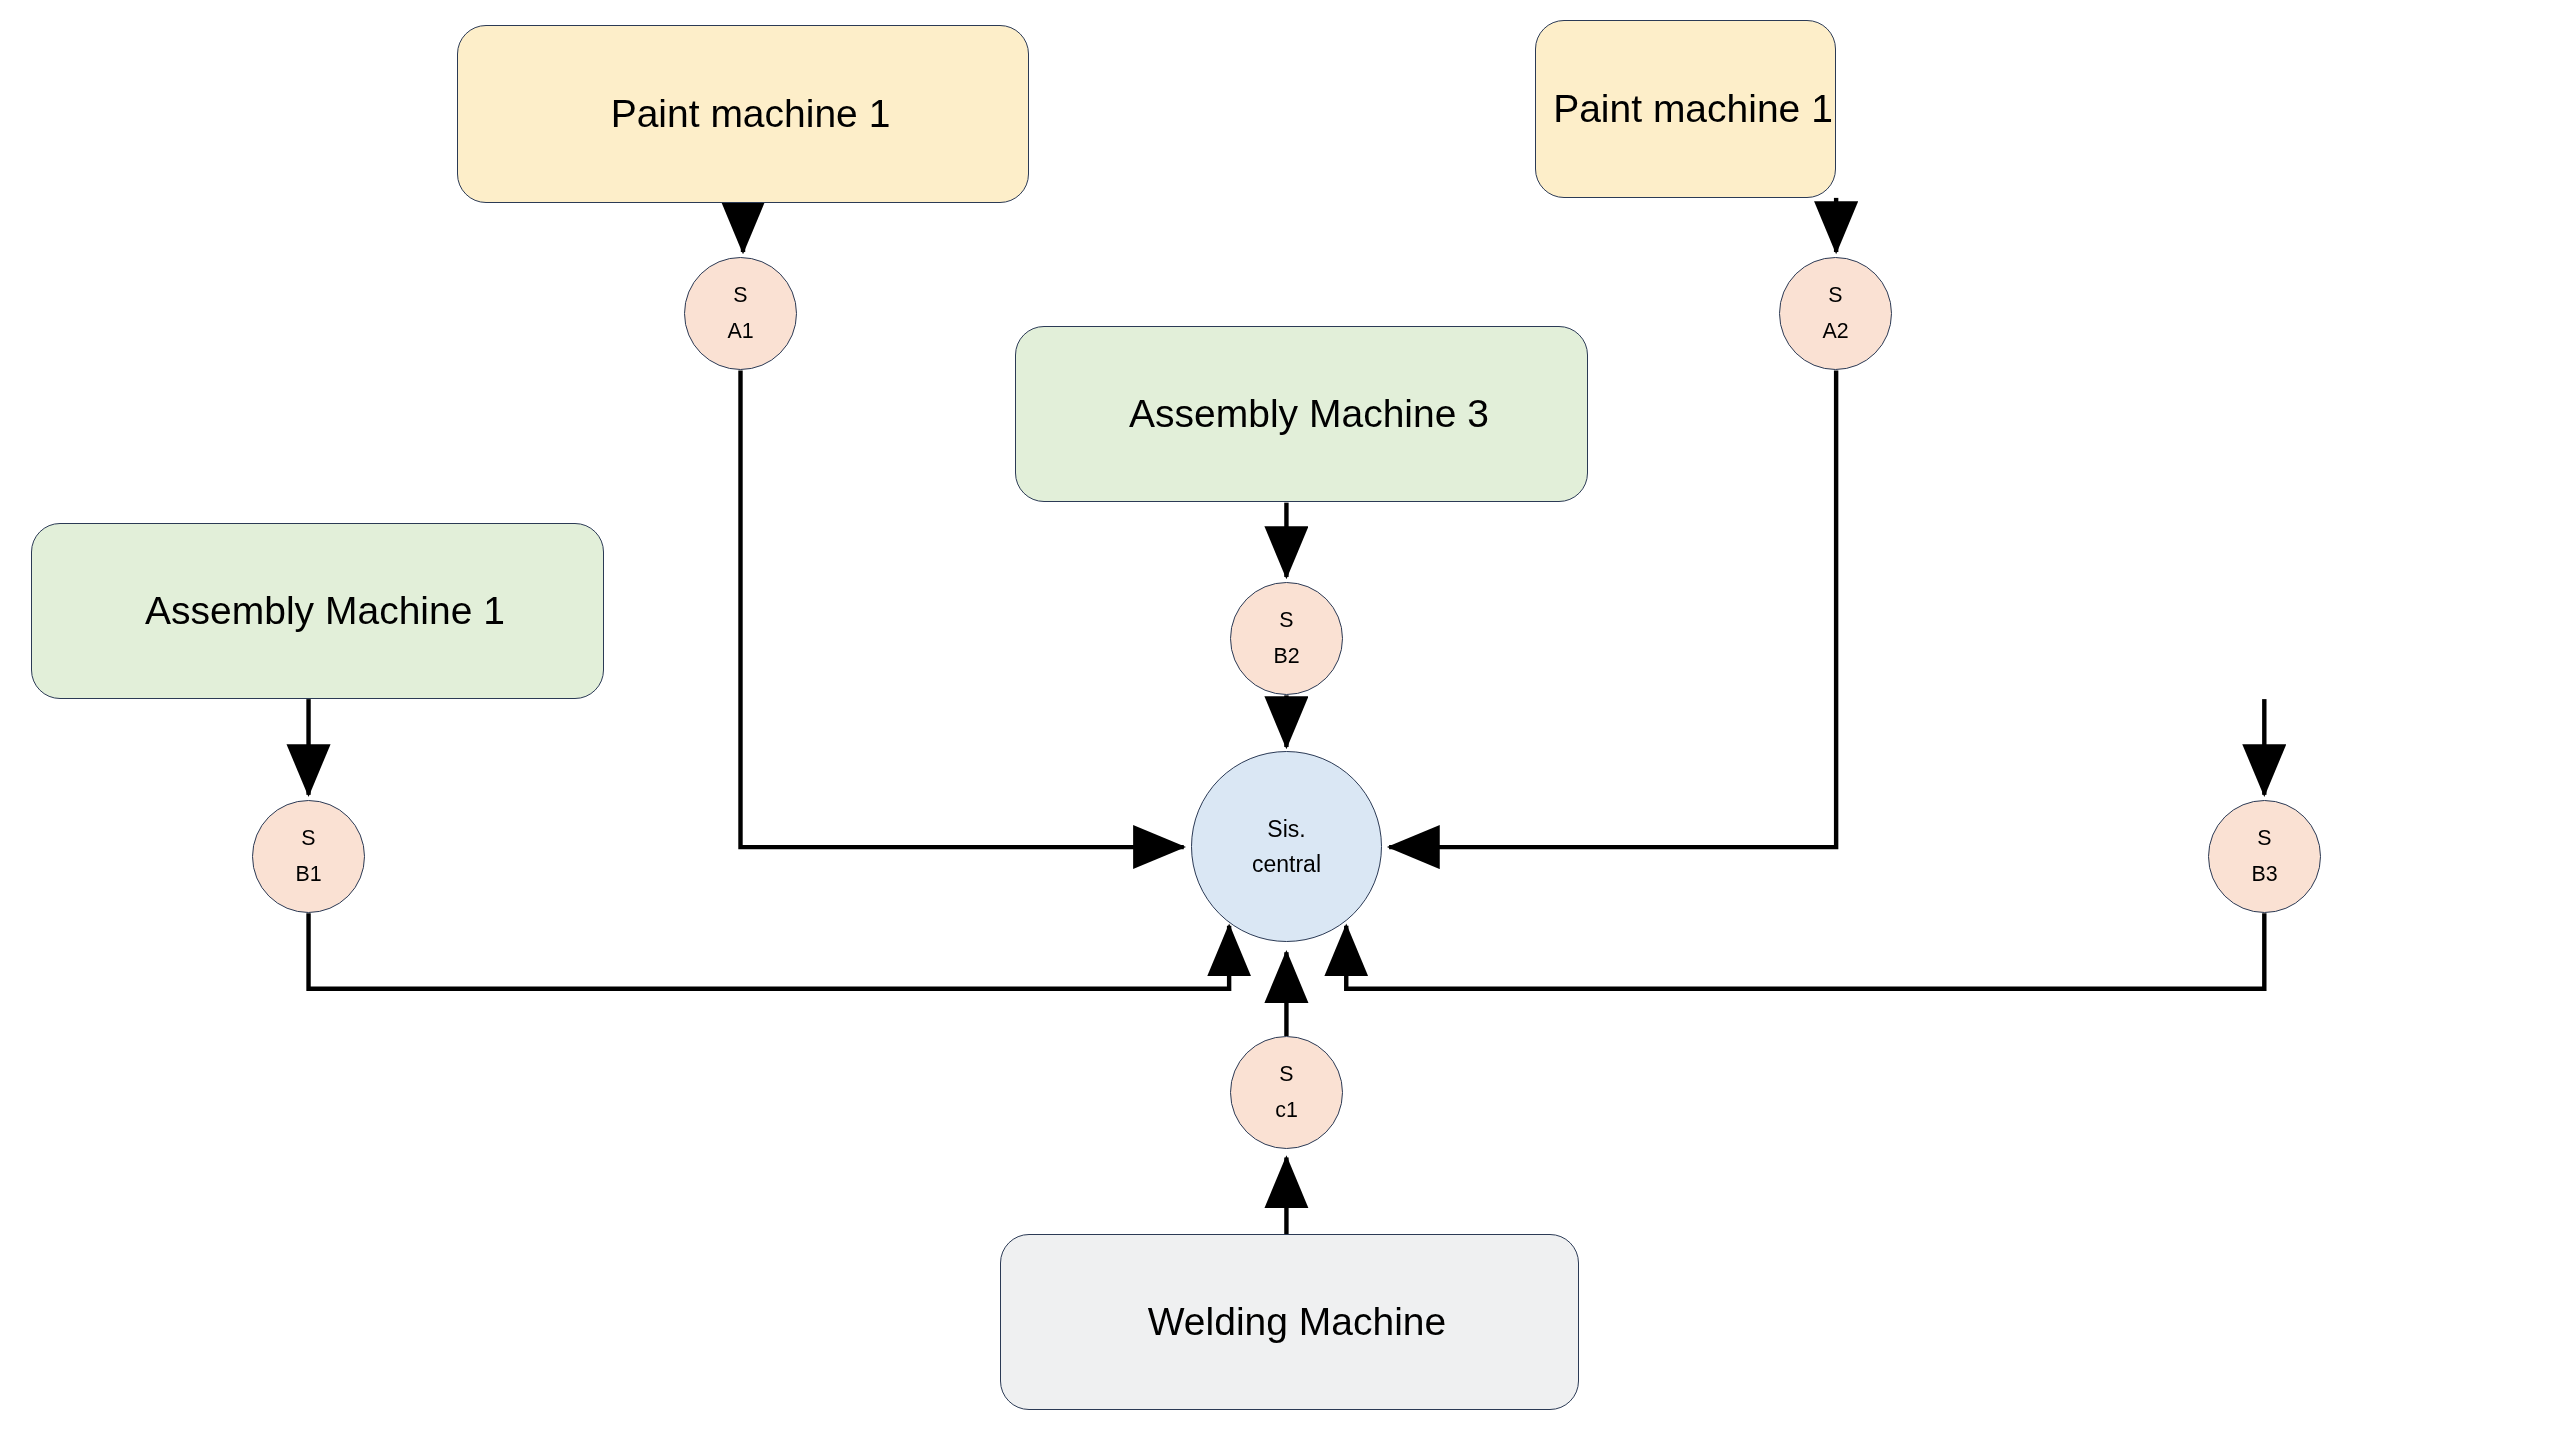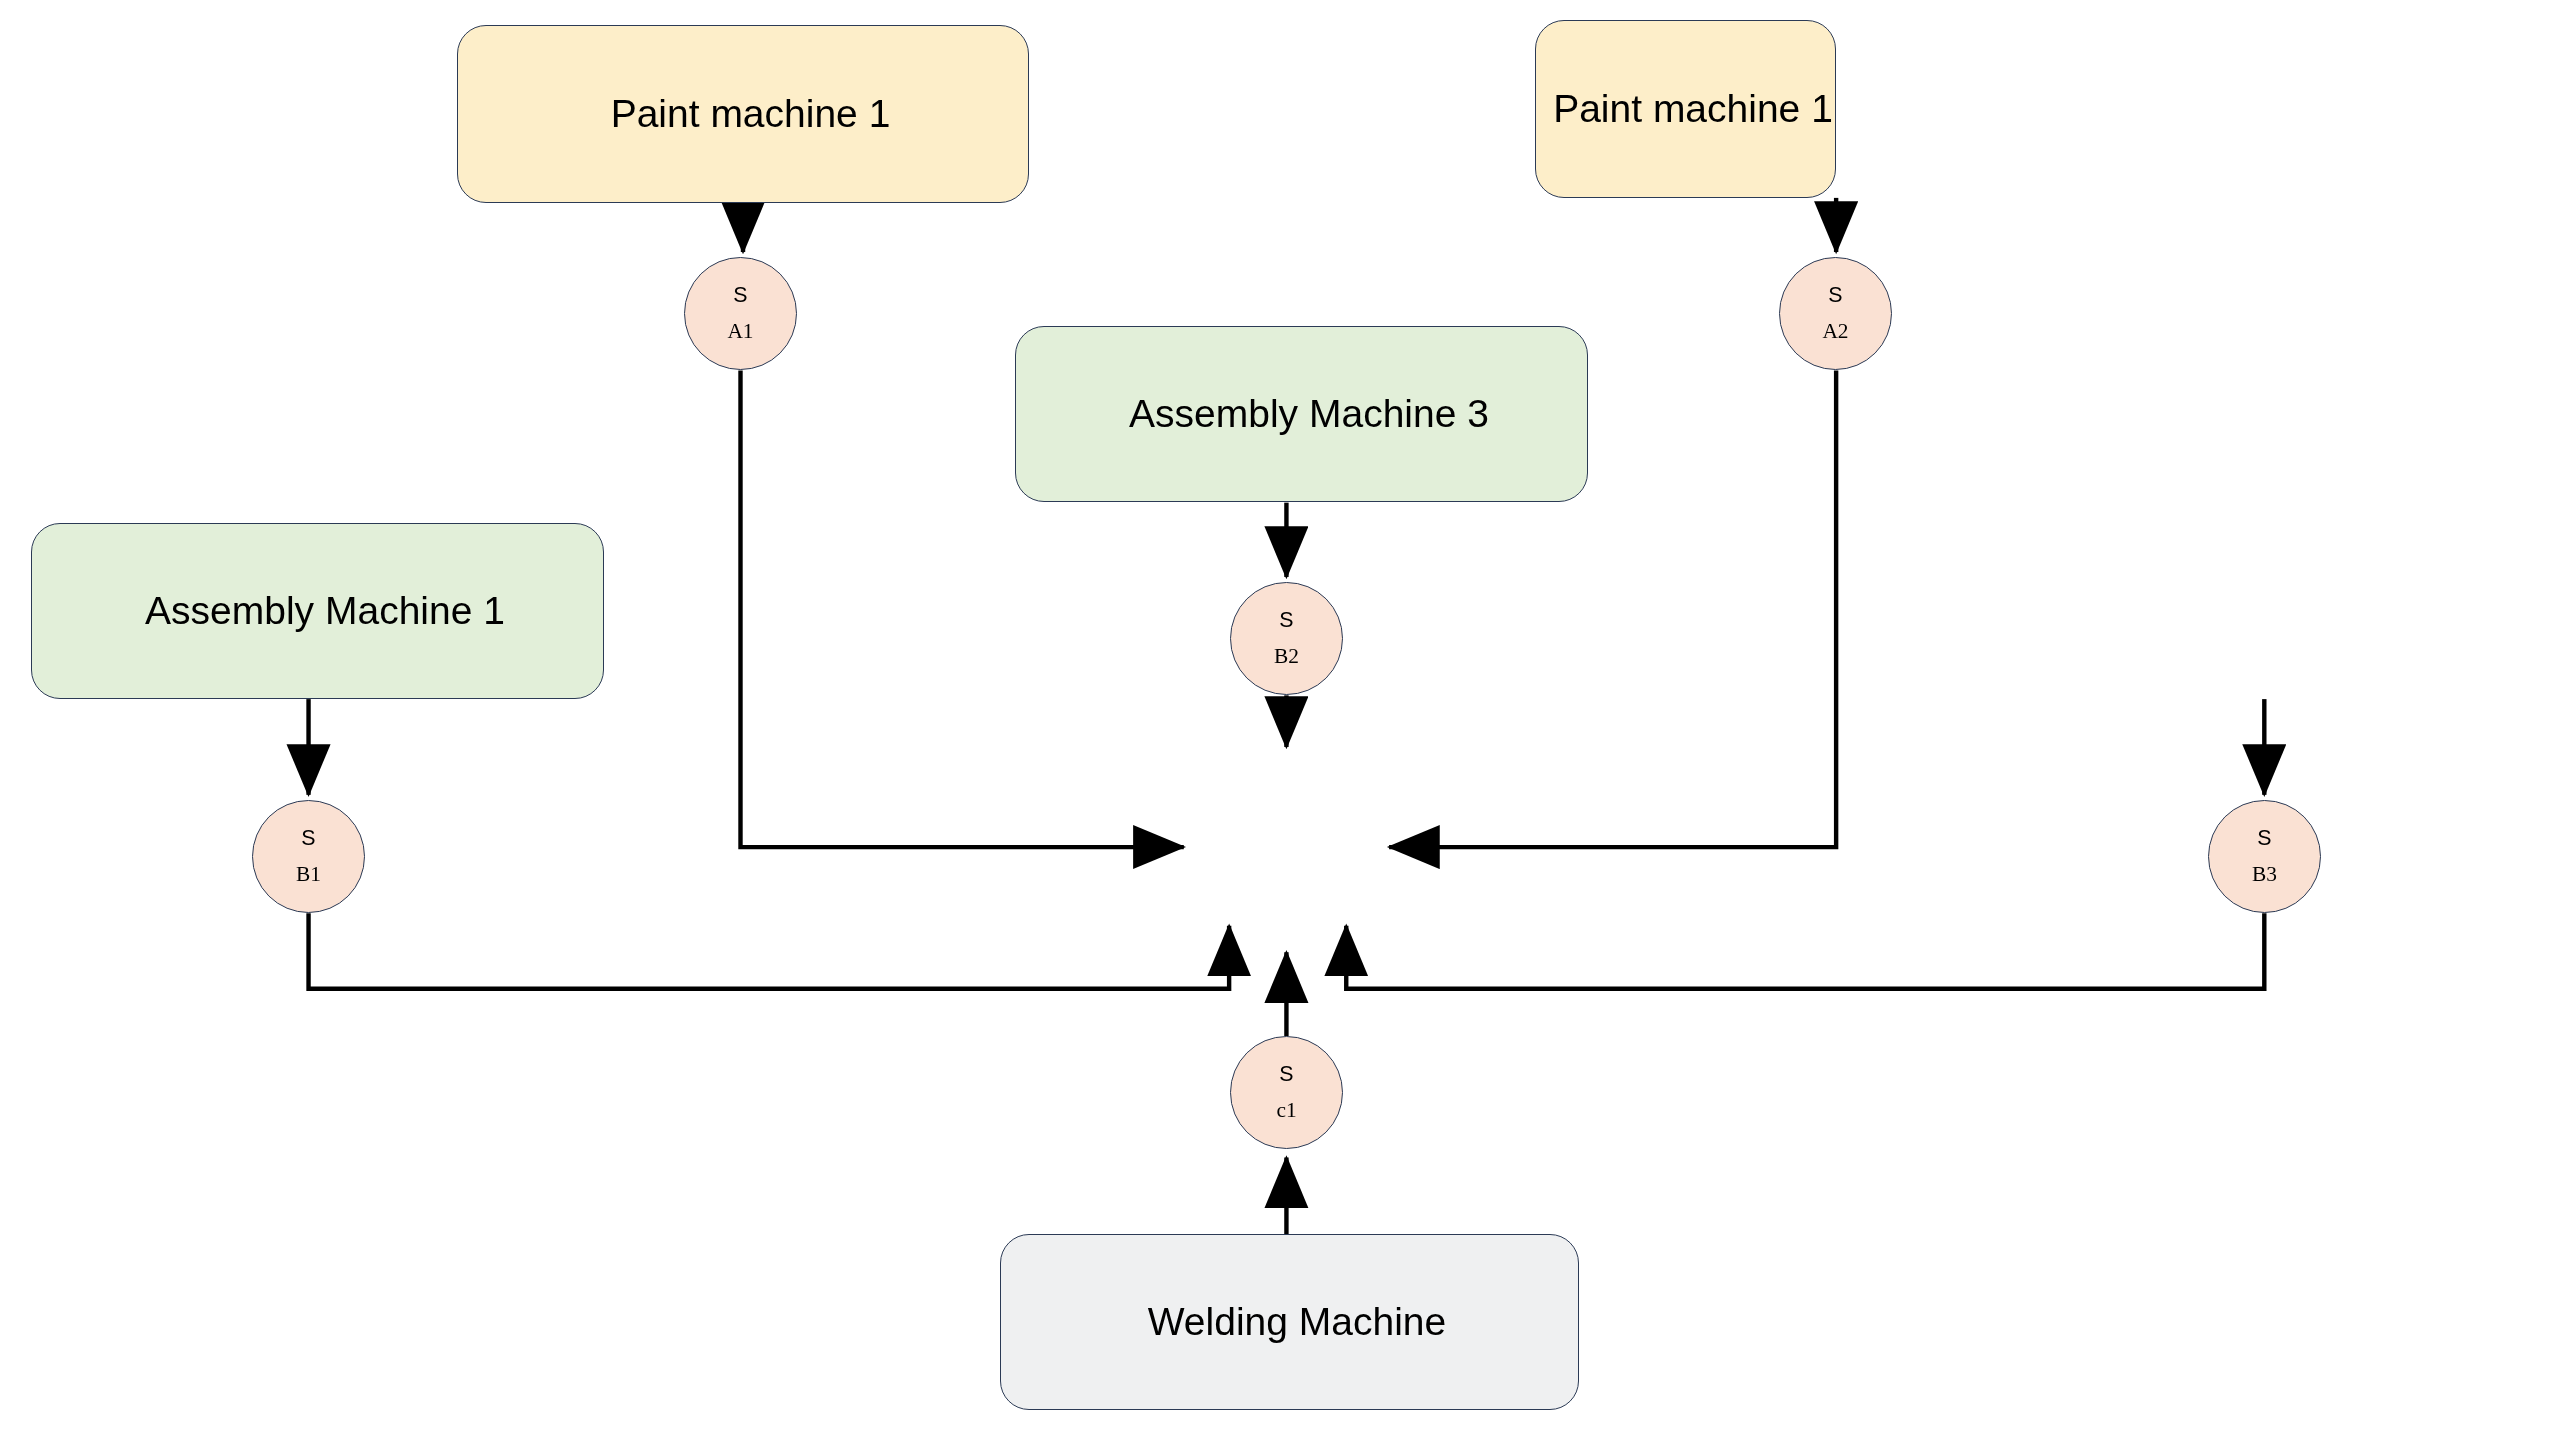--- a/index.html
+++ b/index.html
@@ -45,21 +45,21 @@
   .box.welding { background: #eff0f1; }
 
   .circle {
     border: 1.9px solid #2b3a55;
     border-radius: 50%;
     background: #fae1d3;
     font-size: 21.4px;
   }
   .circle .lbl { display: block; }
   .circle .lbl .l1 { display: block; margin-bottom: 8.8px; }
-  .circle .lbl .l2 { display: block; font-family: Liberation Serif, serif; }
+  .circle .lbl .l2 { display: block; }
 
   .central {
     border: 1.9px solid #2b3a55;
     border-radius: 50%;
     background: #dae7f4;
     font-size: 23px;
   }
   .central .lbl .l1 { display: block; margin-bottom: 6.3px; }
   .central .lbl .l2 { display: block; }
 </style>
@@ -156,15 +156,21 @@
     </span>
   </div>
 
   <div class="node circle" style="left:1230px; top:1036px; width:113px; height:113px;">
     <span class="lbl">
       <span class="l1">S</span>
       <span class="l2">c1</span>
     </span>
   </div>
 
+  <div class="node central" style="left:1191px; top:751px; width:191px; height:191px;">
+    <span class="lbl">
+      <span class="l1">Sis.</span>
+      <span class="l2">central</span>
+    </span>
+  </div>
 
 </div>
 
 
 </body></html>

